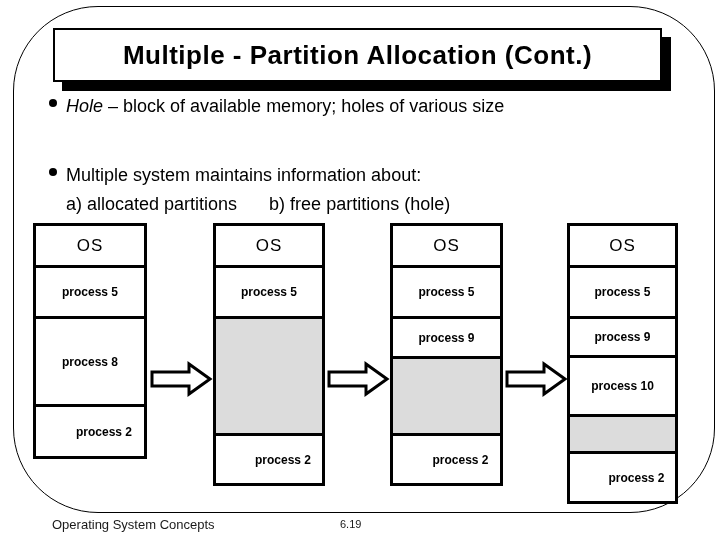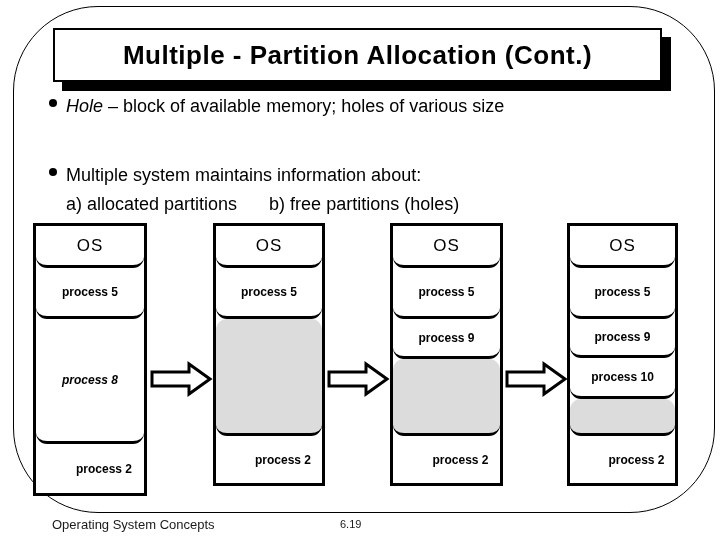--- a/index.html
+++ b/index.html
@@ -12,21 +12,21 @@
          display:flex;align-items:center;justify-content:center;}
   .title-box h1{margin:4px;font-size:26px;font-weight:bold;letter-spacing:0.5px;}
   .bullet{position:absolute;left:66px;width:600px;font-size:18px;line-height:29px;}
   .bullet .dot{position:absolute;left:-17px;top:7px;width:8px;height:8px;
          border-radius:50%;background:#000;}
   .b1{top:92px;}
   .b2{top:161px;}
   .b-part{margin-left:32px;}
   .col{position:absolute;top:223px;background:#fff;border:3px solid #000;box-sizing:border-box;}
   .seg{box-sizing:border-box;display:flex;align-items:center;justify-content:center;
-       border-bottom:3px solid #000;background:#fff;border-radius:11px;}
+       border-bottom:3px solid #000;background:#fff;}
   .seg:last-child{border-bottom:none;padding-left:28px;}
   .seg .lbl{font-size:12px;font-weight:bold;white-space:nowrap;}
   .seg.os .lbl{font-weight:normal;font-size:17px;letter-spacing:1px;}
   .arrow{position:absolute;top:361px;width:64px;height:36px;}
   .arrow-1{left:149px;}
   .arrow-2{left:326px;}
   .arrow-3{left:504px;}
   .footer-left{position:absolute;left:52px;top:517px;font-size:13px;color:#1a1a1a;}
   .footer-page{position:absolute;left:340px;top:518px;font-size:11px;color:#1a1a1a;}
 </style>
@@ -42,32 +42,32 @@
   </div>
 
   <div class="bullet b1">
     <span class="dot"></span>
     <div><i>Hole</i><span> – block of available memory; holes of various size</span></div>
   </div>
 
   <div class="bullet b2">
     <span class="dot"></span>
     <div>Multiple system maintains information about:</div>
-    <div><span>a) allocated partitions</span><span class="b-part">b) free partitions (holes)</span></div>
+    <div><span>a) allocated partitions</span><span class="b-part">b) free partitions (hole)</span></div>
   </div>
 
   <div id="diagram">
       <div class="col" style="left: 33px; width: 114px;">
         <div class="seg os" style="height: 42px;">
           <span class="lbl">OS</span>
         </div>
         <div class="seg process" style="height: 51px;">
           <span class="lbl">process 5</span>
         </div>
-        <div class="seg process" style="height: 125px; font-style: italic;">
+        <div class="seg process" style="height: 88px;">
           <span class="lbl">process 8</span>
         </div>
         <div class="seg process" style="height: 49px;">
           <span class="lbl">process 2</span>
         </div>
       </div>
       <div class="col" style="left: 213px; width: 112px;">
         <div class="seg os" style="height: 42px;">
           <span class="lbl">OS</span>
         </div>
@@ -97,21 +97,21 @@
       <div class="col" style="left: 567px; width: 111px;">
         <div class="seg os" style="height: 42px;">
           <span class="lbl">OS</span>
         </div>
         <div class="seg process" style="height: 51px;">
           <span class="lbl">process 5</span>
         </div>
         <div class="seg process" style="height: 39px;">
           <span class="lbl">process 9</span>
         </div>
-        <div class="seg process" style="height: 41px;">
+        <div class="seg process" style="height: 59px;">
           <span class="lbl">process 10</span>
         </div>
         <div class="seg hole" style="height: 37px; background: rgb(220, 220, 220);"></div>
         <div class="seg process" style="height: 47px;">
           <span class="lbl">process 2</span>
         </div>
       </div>
     </div>
 
   <svg class="arrow arrow-1" viewBox="0 0 64 36">

